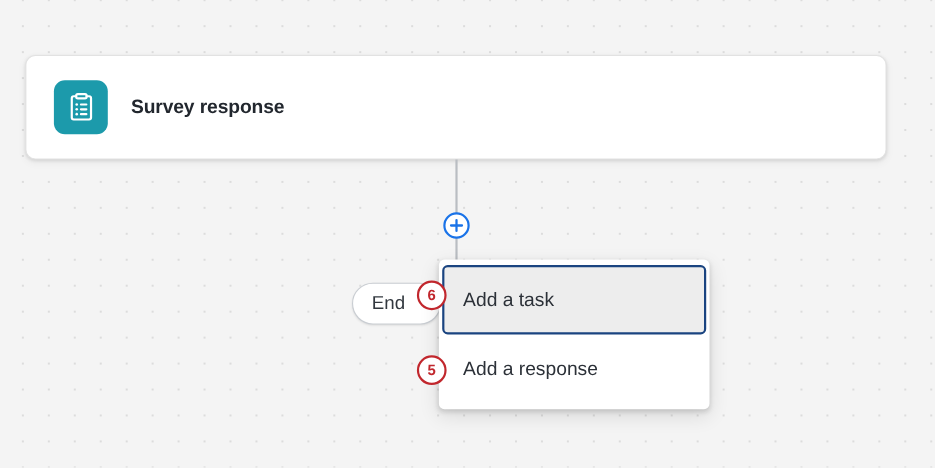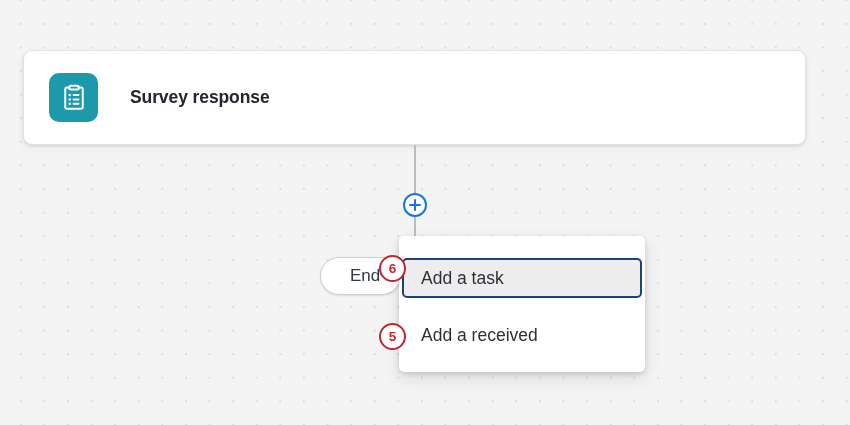--- a/index.html
+++ b/index.html
@@ -46,21 +46,21 @@
     margin-left: 25px;
     border-radius: 10px;
     background: #1c9aab;
     display: flex;
     align-items: center;
     justify-content: center;
     flex: none;
   }
   #trigger-icon-box svg { display: block; }
   #trigger-text {
-    margin-left: 32px;
+    margin-left: 21px;
     display: flex;
     flex-direction: row;
     justify-content: center;
   }
   #trigger-title {
     font-size: 17.5px;
     font-weight: bold;
     color: #22272e;
     line-height: 23px;
     letter-spacing: -0.1px;
@@ -112,46 +112,45 @@
     border: 1px solid #c9cdd2;
     border-radius: 19px;
     box-shadow: 0 1px 2px rgba(0,0,0,0.10);
     display: flex;
     align-items: center;
     box-sizing: border-box;
   }
   #end-node-label {
     font-size: 17px;
     color: #32383f;
-    margin-left: 29px;
+    margin-left: 17px;
     white-space: nowrap;
   }
 
   
   #action-menu {
     position: absolute;
     left: 399px;
     top: 236px;
     width: 246px;
     height: 136px;
     background: #ffffff;
     border-radius: 5px;
     box-shadow: 0 2px 5px rgba(0,0,0,0.14), 0 6px 18px rgba(0,0,0,0.11);
     box-sizing: border-box;
     padding: 5px 3px;
   }
   .menu-item {
     position: relative;
-    height: 40px;
+    height: 63px;
     display: flex;
     align-items: center;
     box-sizing: border-box;
     border-radius: 5px;
     border: 2.5px solid transparent;
-    margin-top: 17px;
   }
   .menu-item-label {
     font-size: 17.5px;
     color: #2c3138;
     margin-left: 17px;
     white-space: nowrap;
   }
   .menu-item.focused {
     background: #ededed;
     border-color: #1a4480;
@@ -218,20 +217,20 @@
 
   <div id="end-node">
     <span id="end-node-label">End</span>
   </div>
 
   <div id="action-menu">
     <div class="menu-item focused">
       <span class="menu-item-label">Add a task</span>
     </div>
     <div class="menu-item">
-      <span class="menu-item-label">Add a received</span>
+      <span class="menu-item-label">Add a response</span>
     </div>
   </div>
 
   <div id="badge-add-task" class="badge">6</div>
   <div id="badge-add-condition" class="badge">5</div>
 
 </div>
 
 </body></html>

